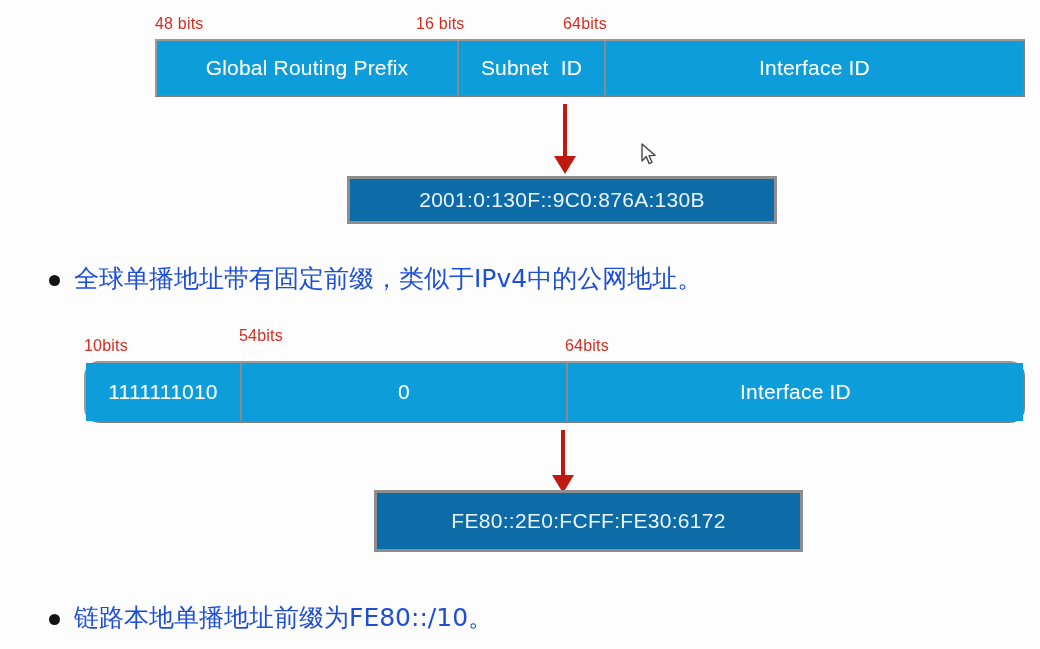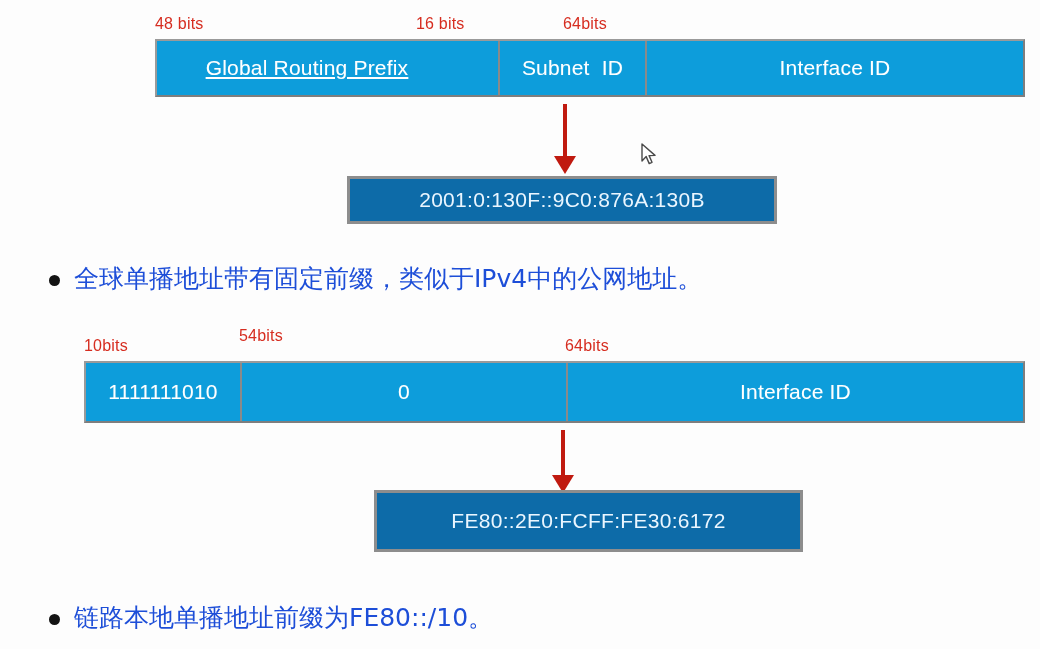--- a/index.html
+++ b/index.html
@@ -121,42 +121,42 @@
   .cursor { position: absolute; }
 </style>
 </head>
 <body>
 
 <div class="bits-label" style="left:155px; top:15px; width:260px;">48 bits</div>
 <div class="bits-label" style="left:416px; top:15px; width:146px;">16 bits</div>
 <div class="bits-label" style="left:563px; top:15px; width:462px;">64bits</div>
 
 <div class="field-bar" style="left:155px; top:39px; width:870px; height:58px;">
-  <div class="field-cell" style="width:300px;text-decoration:underline;">Global Routing Prefix</div>
-  <div class="field-cell" style="width:147px;margin-left:41px;">Subnet  ID</div>
+  <div class="field-cell" style="width:300px;">Global Routing Prefix</div>
+  <div class="field-cell" style="width:147px;">Subnet  ID</div>
   <div class="field-cell" style="flex:1;">Interface ID</div>
 </div>
 
 <div class="arrow" style="left:552px; top:104px; height:70px;">
   <div class="shaft" style="height:54px;"></div>
   <div class="head" style="top:52px;"></div>
 </div>
 
 <div class="addr-box" style="left:347px; top:176px; width:430px; height:48px;">2001:0:130F::9C0:876A:130B</div>
 
 <div class="bullet-row" style="left:49px; top:262px;">
   <span class="bullet-dot"></span>
   <span class="bullet-text">全球单播地址带有固定前缀，类似于IPv4中的公网地址。</span>
 </div>
 
 <div class="bits-label" style="left:84px; top:337px; width:154px;">10bits</div>
 <div class="bits-label" style="left:239px; top:327px; width:325px;">54bits</div>
 <div class="bits-label" style="left:565px; top:337px; width:460px;">64bits</div>
 
-<div class="field-bar" style="left:84px; top:361px; width:941px; height:62px;">
+<div class="field-bar" style="left:84px; top:361px; width:941px; height:62px;border-radius:15px;">
   <div class="field-cell" style="width:154px;">1111111010</div>
   <div class="field-cell" style="width:326px;">0</div>
   <div class="field-cell" style="flex:1;">Interface ID</div>
 </div>
 
 <div class="arrow" style="left:550px; top:430px; height:70px;">
   <div class="shaft" style="height:55px;"></div>
   <div class="head" style="top:45px;"></div>
 </div>
 

